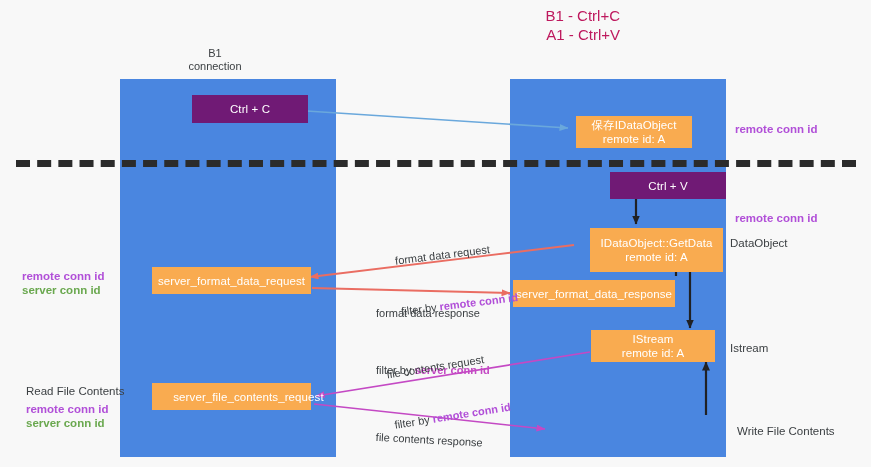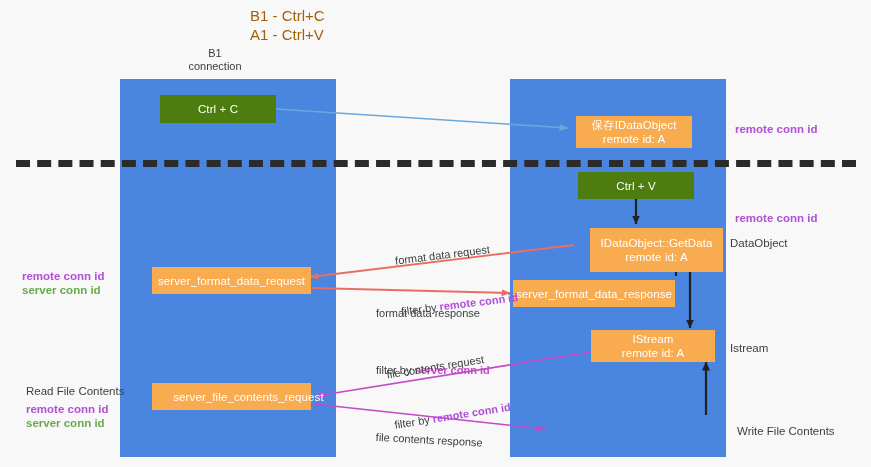--- a/index.html
+++ b/index.html
@@ -17,23 +17,23 @@
     height: 467px;
     background: #f8f8f8;
     overflow: hidden;
   }
 
   
   .title {
     position: absolute;
     left: 0; right: 16px;
     top: 6px;
-    text-align: left;
+    text-align: right;
     font-size: 15px;
-    color: #a16207;
+    color: #be185d;
     line-height: 19px;
     white-space: pre;
   }
 
   
   .col-head {
     position: absolute;
     text-align: center;
     font-size: 11px;
     color: #3c4043;
@@ -55,21 +55,21 @@
     flex-direction: column;
     align-items: center;
     justify-content: center;
     color: #ffffff;
     font-size: 11.5px;
     line-height: 14px;
     text-align: center;
     white-space: pre;
     letter-spacing: .1px;
   }
-  .node.green { background: #4d7c0f; }
+  .node.green { background: #701a75; margin-left: 32px; }
   .node.orange { background: #f9ab50; }
   .node .sub { font-size: 11.5px; }
 
   
   .sep {
     position: absolute;
     height: 0;
     border-top: 7px dashed #2b2b2b;
   }
 

